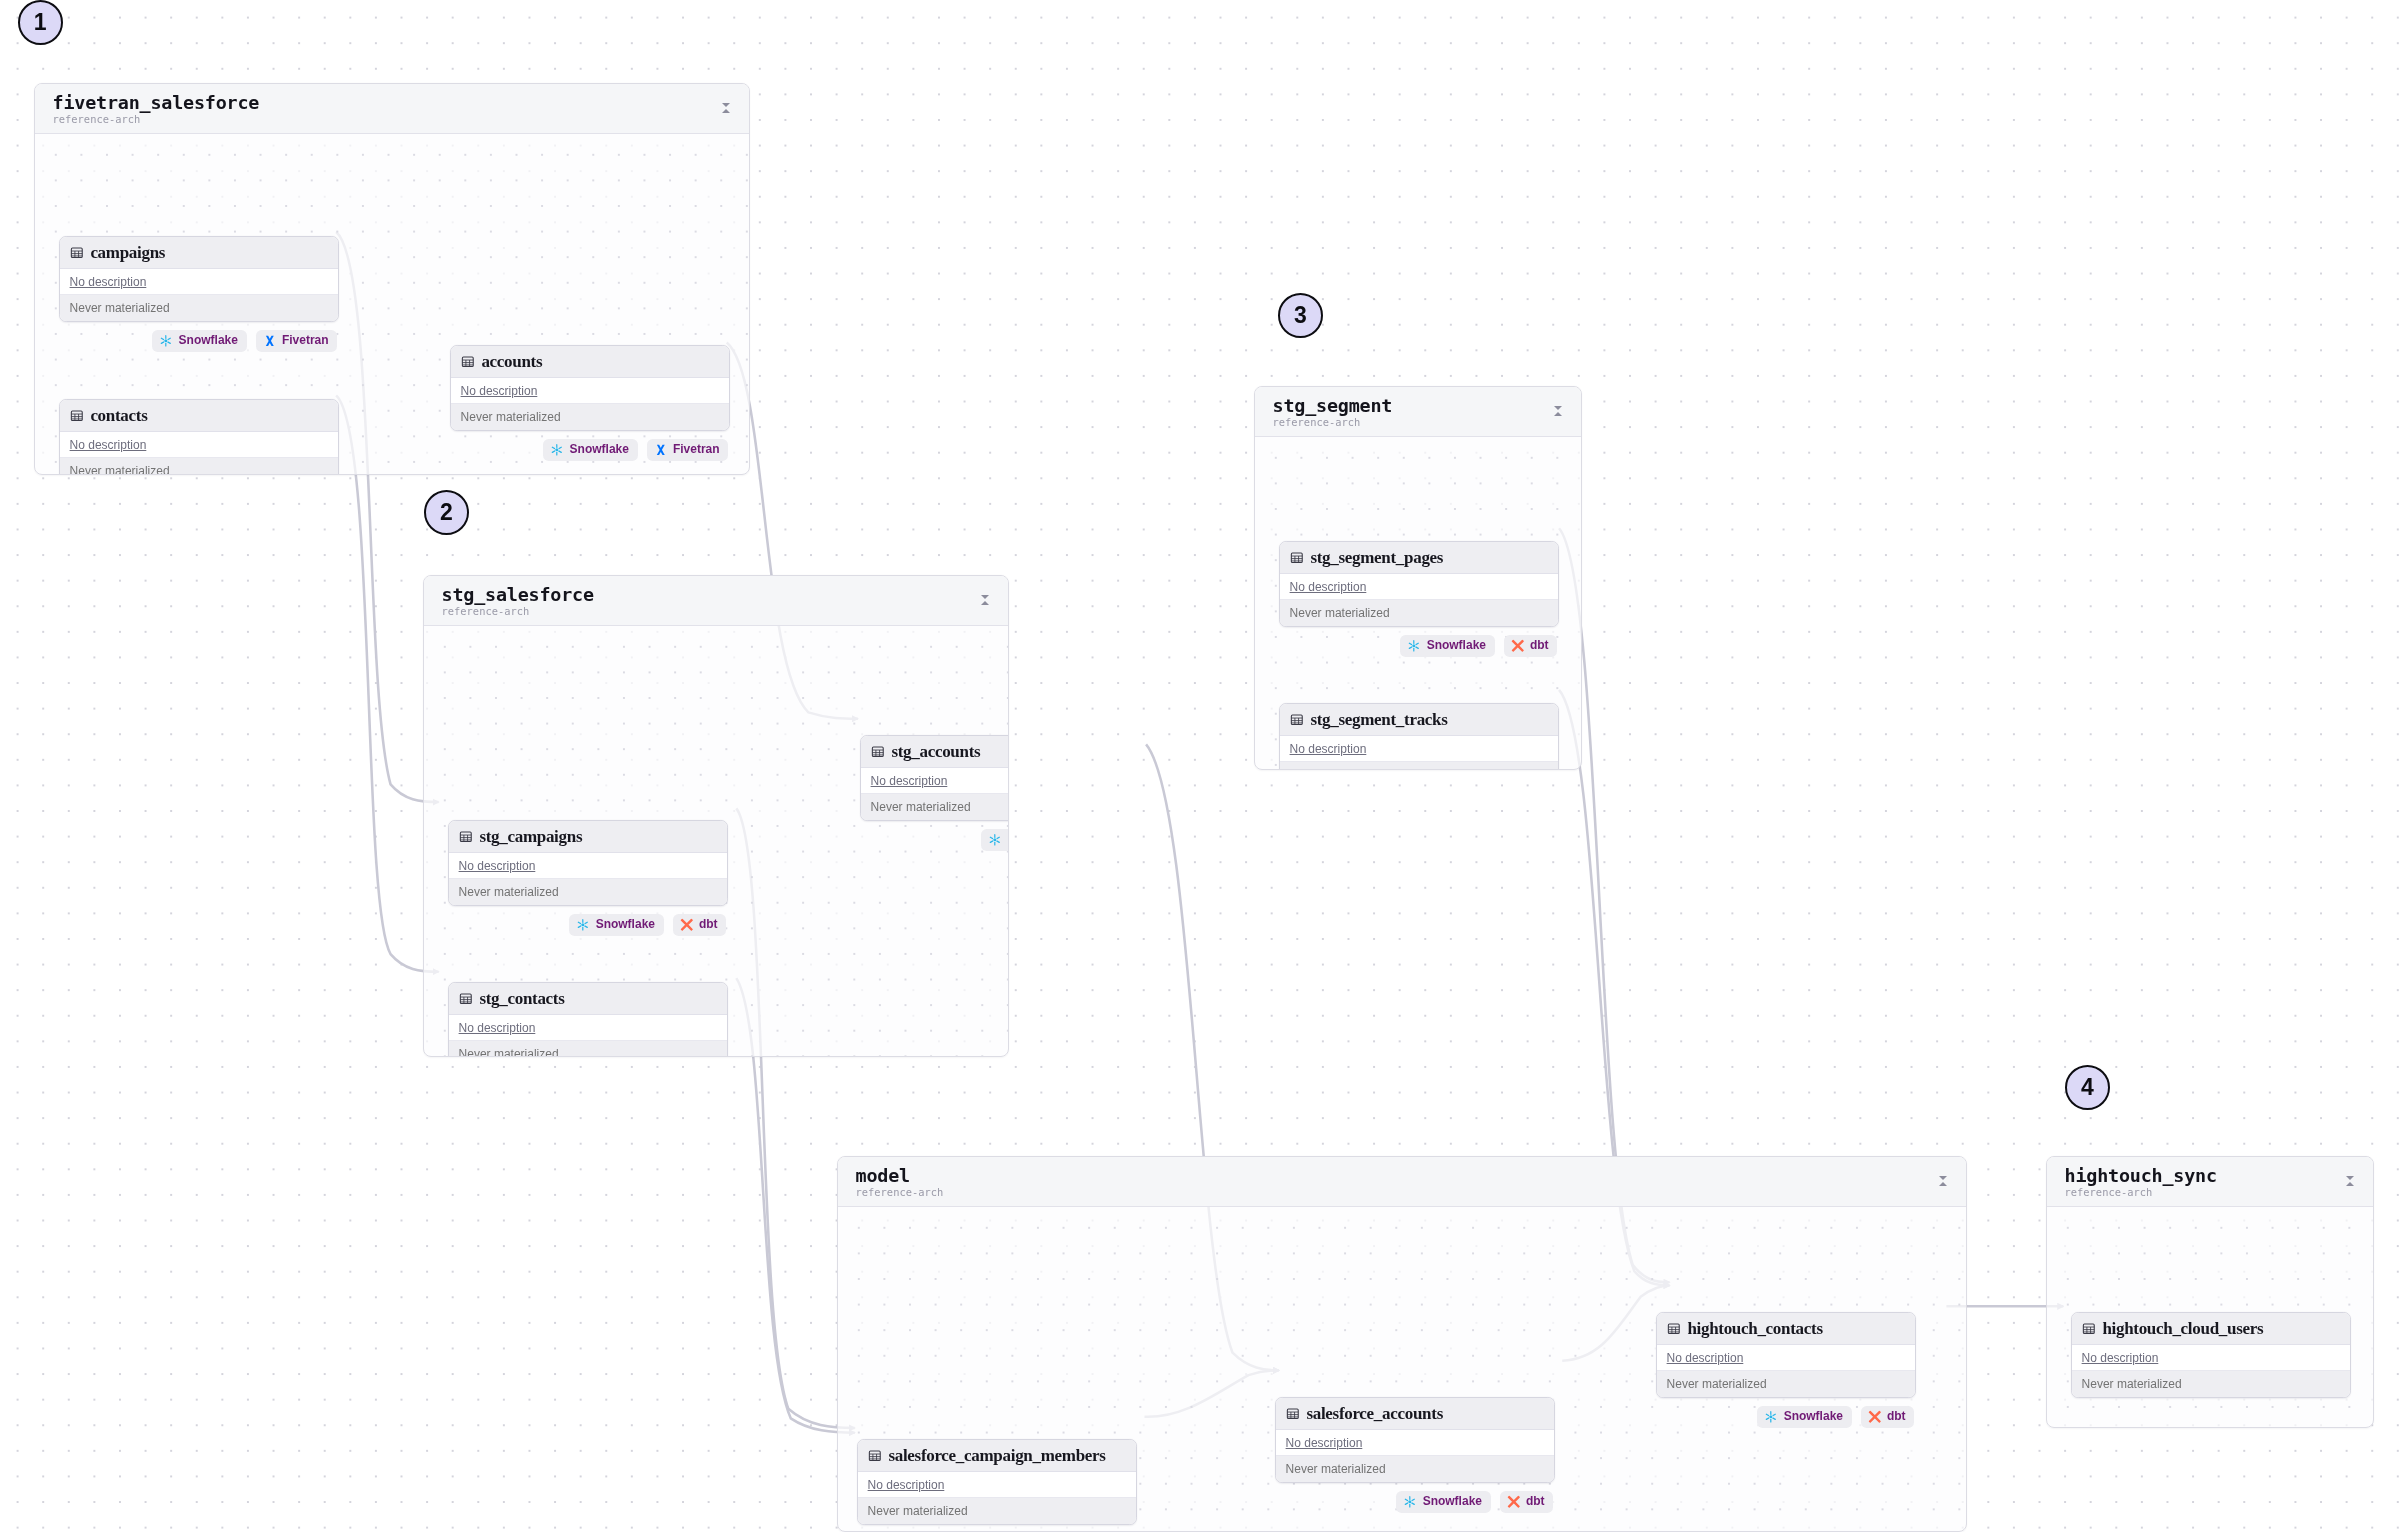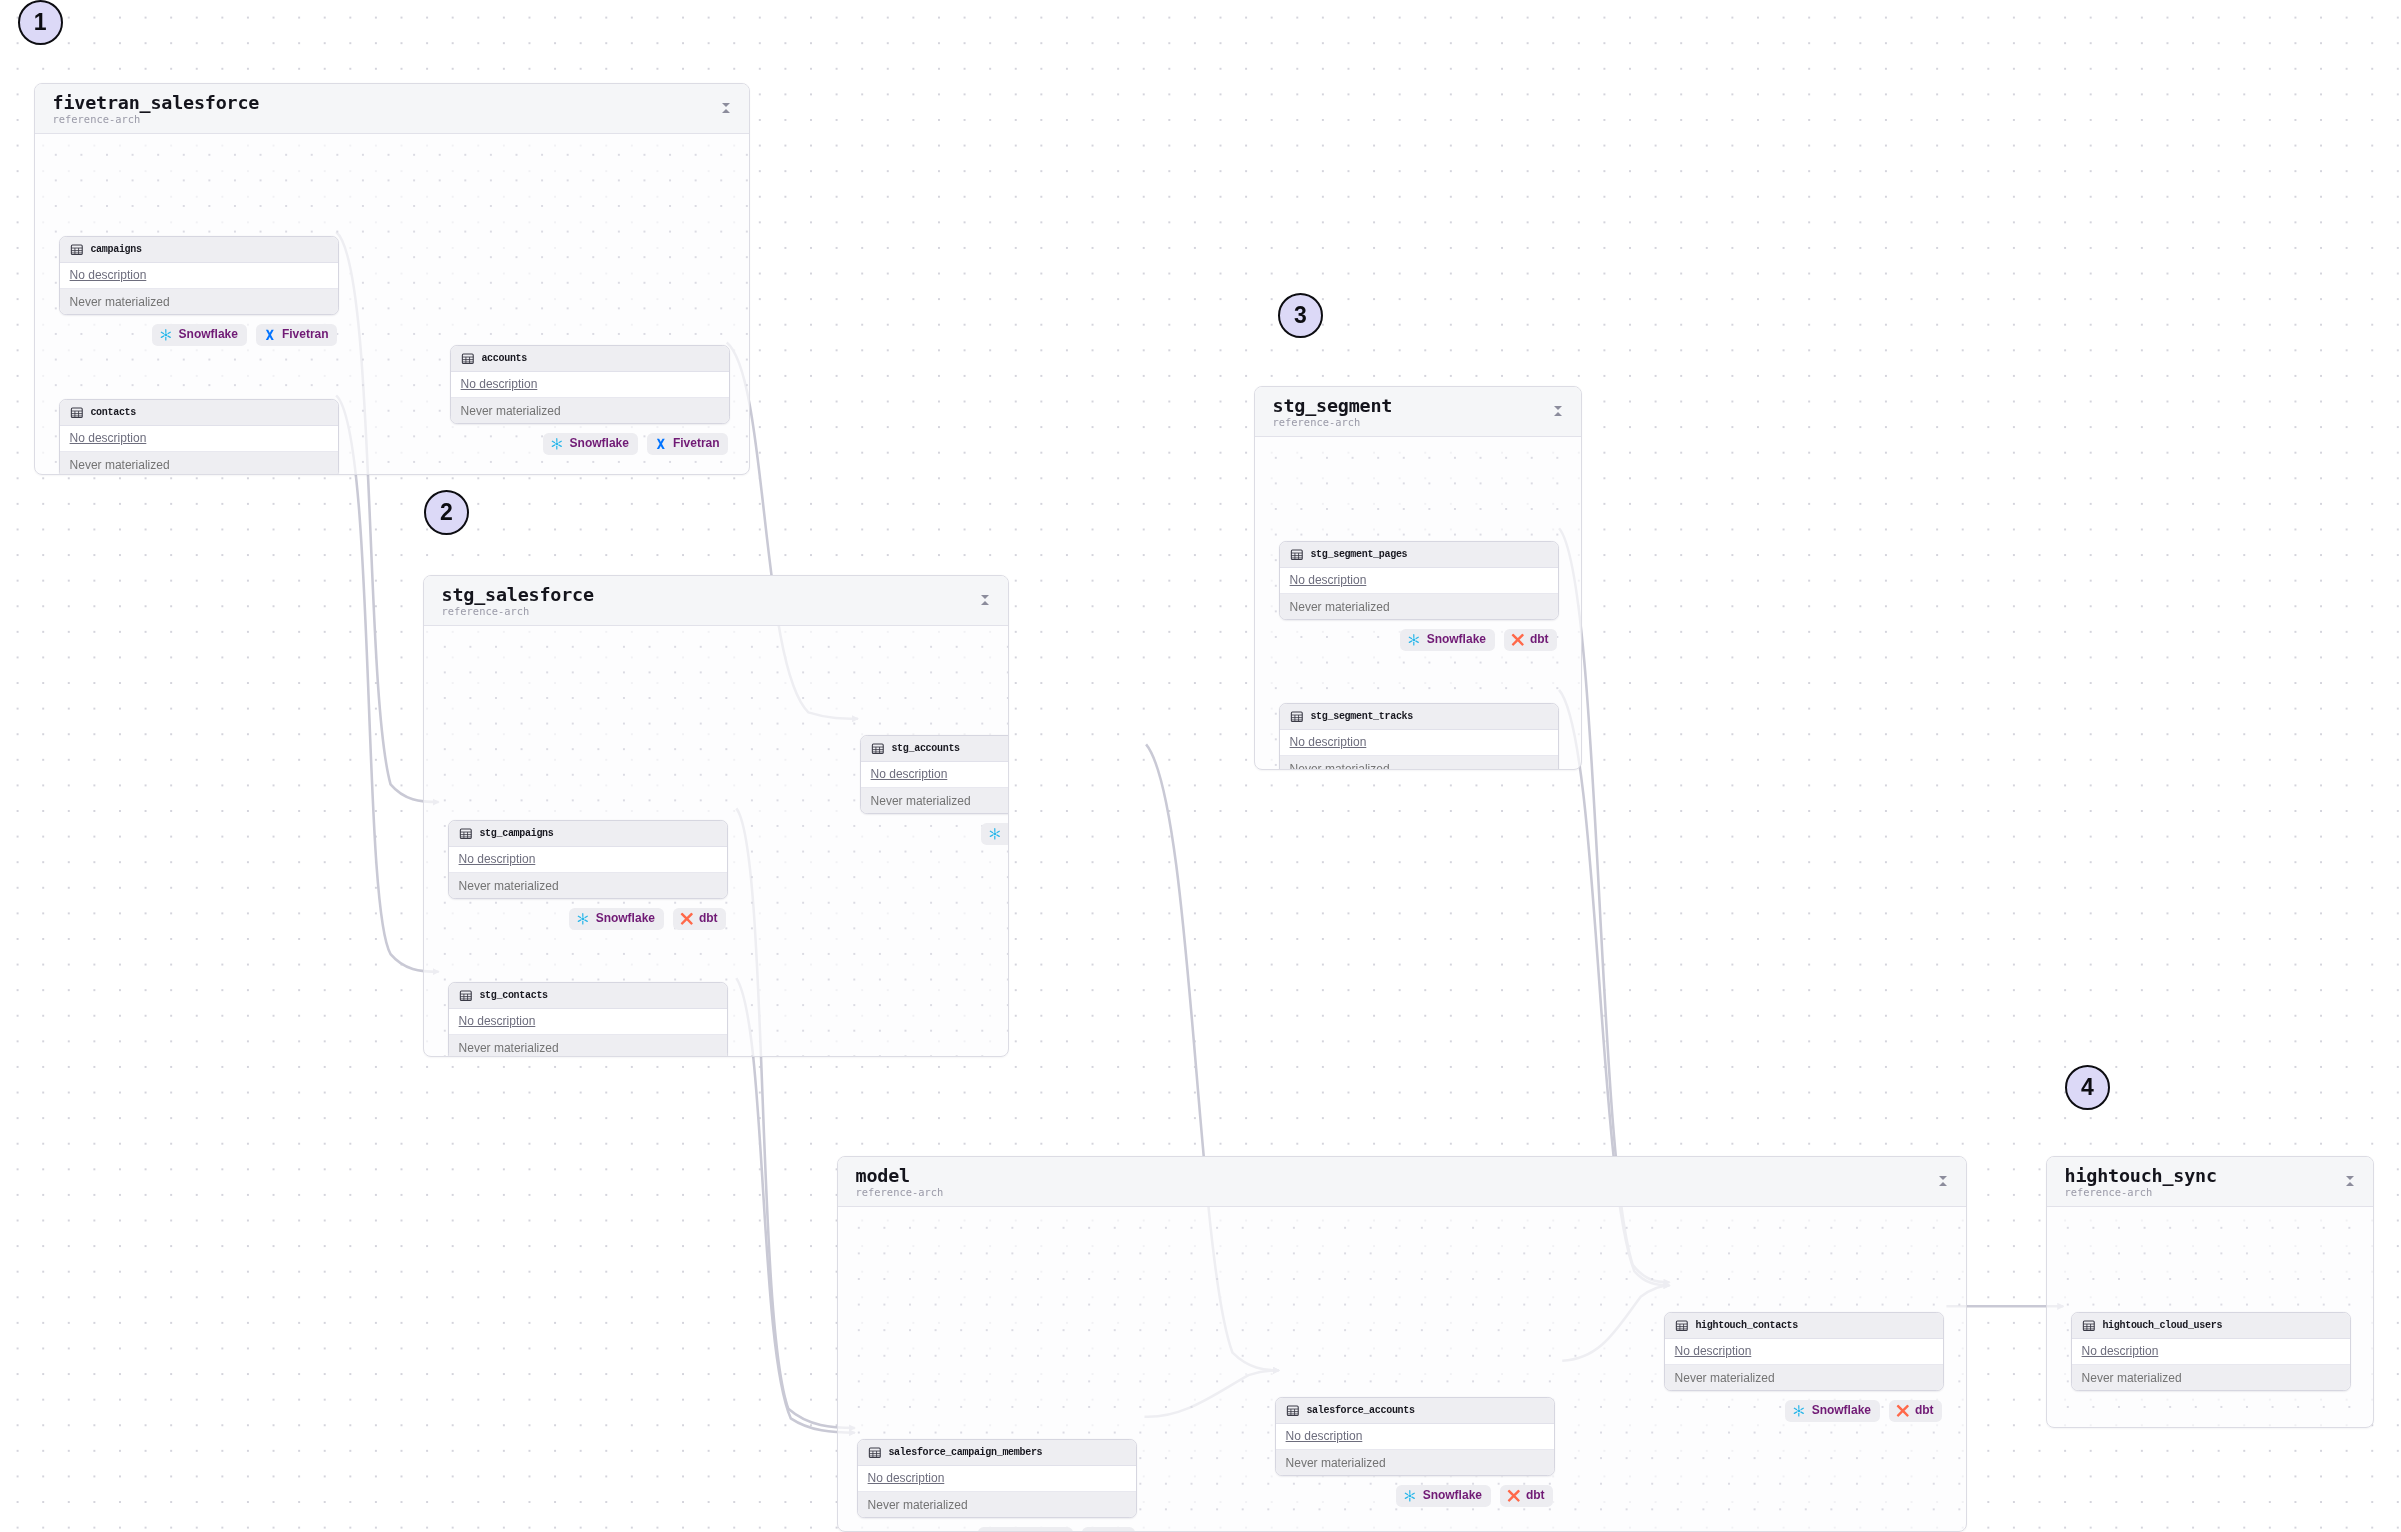--- a/index.html
+++ b/index.html
@@ -109,22 +109,22 @@
   }
   .node-head {
     display: flex;
     align-items: center;
     gap: 7.2px;
     background: #eeeef2;
     padding: 5.6px 9.6px 5.6px 9.6px;
     border-bottom: 0.8px solid #e1e1ea;
   }
   .node-name {
-    font-family: Liberation Mono, monospace;
-    font-size: 10px;
+    font-family: Liberation Serif, serif;
+    font-size: 17px;
     font-weight: 700;
     color: #17171f;
     letter-spacing: -0.3px;
     white-space: nowrap;
   }
   .node-desc {
     background: #ffffff;
     padding: 5.6px 9.6px;
     font-size: 12px;
     color: #6d6d7d;
@@ -459,21 +459,21 @@
       <div class="group" style="left: 837px; top: 1156px; width: 1130px; height: 376px;">
         <div class="group-header">
           <div class="group-title">model</div>
           <div class="group-subtitle">reference-arch</div>
           <div class="collapse-icon">
             <span class="chev-down"></span>
             <span class="chev-up"></span>
           </div>
         </div>
         <div class="group-body">
-          <div class="node" style="left: 818px; top: 105px; width: 280px; margin-left: 8px;">
+          <div class="node" style="left: 818px; top: 105px; width: 260px;">
             <div class="node-card">
               <div class="node-head">
                 <svg viewBox="0 0 20 20" class="badge-ico">
                   <rect x="2" y="3" width="16" height="14" rx="1.6" fill="none" stroke="#3a3a46" stroke-width="1.6"></rect>
                   <path d="M2 7.4 H18 M2 11.2 H18 M2 14.6 H18 M7.2 7.4 V17 M12.6 7.4 V17" stroke="#3a3a46" stroke-width="1.25"></path>
                 </svg>
                 <div class="node-name">hightouch_contacts</div>
               </div>
               <div class="node-desc">No description</div>
               <div class="node-mat">Never materialized</div>

